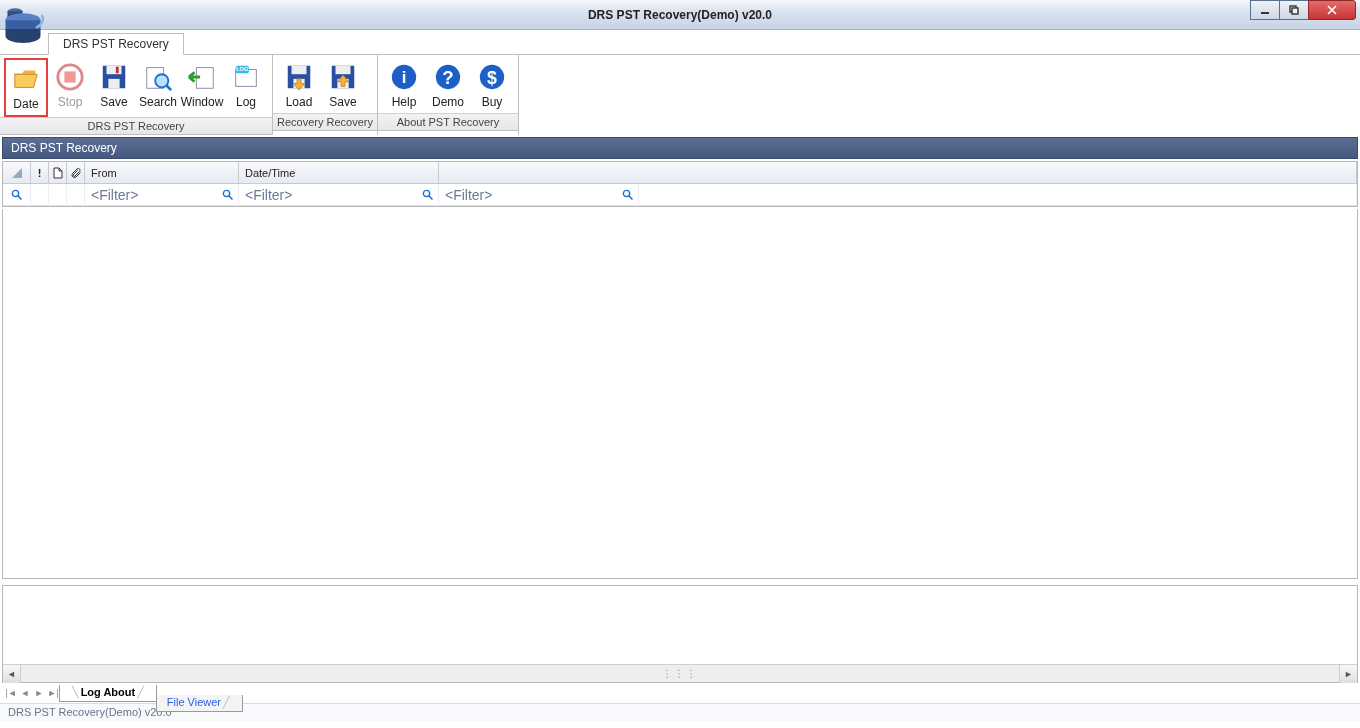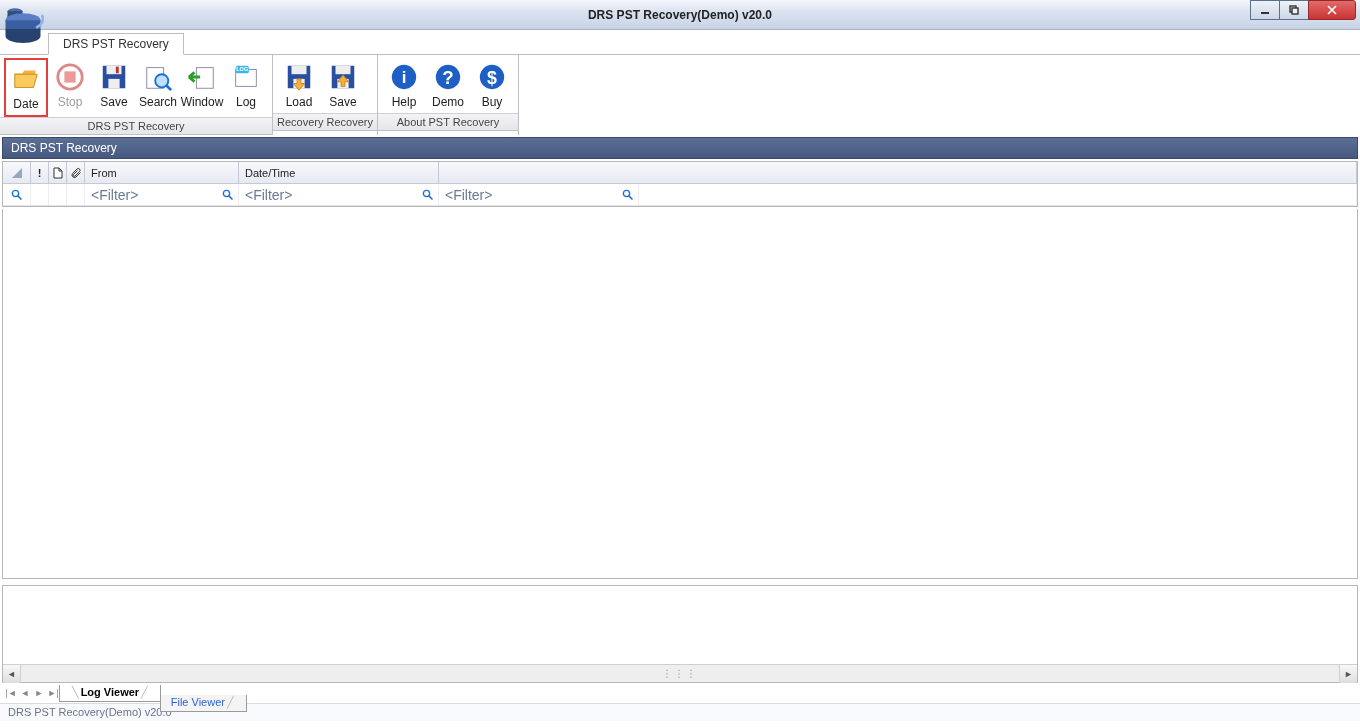--- a/index.html
+++ b/index.html
@@ -323,21 +323,21 @@
       </div>
     </div>
 
     <div class="tab-strip">
       <div class="mini-nav">
         <span>|◄</span>
         <span>◄</span>
         <span>►</span>
         <span>►|</span>
       </div>
-      <div class="sheet-tab active slant"><span class="slash">╲</span><span>Log Viewer</span><span class="slash">╱</span></div>
+      <div class="sheet-tab active slant"><span class="slash">╲</span><span>Log About</span><span class="slash">╱</span></div>
       <div class="sheet-tab inactive slant"><span>File Viewer</span><span class="slash">╱</span></div>
     </div>
   </div>
 </div>
 
 <div class="statusbar">
   <span>DRS PST Recovery(Demo) v20.0</span>
 </div>
 
 </body></html>

